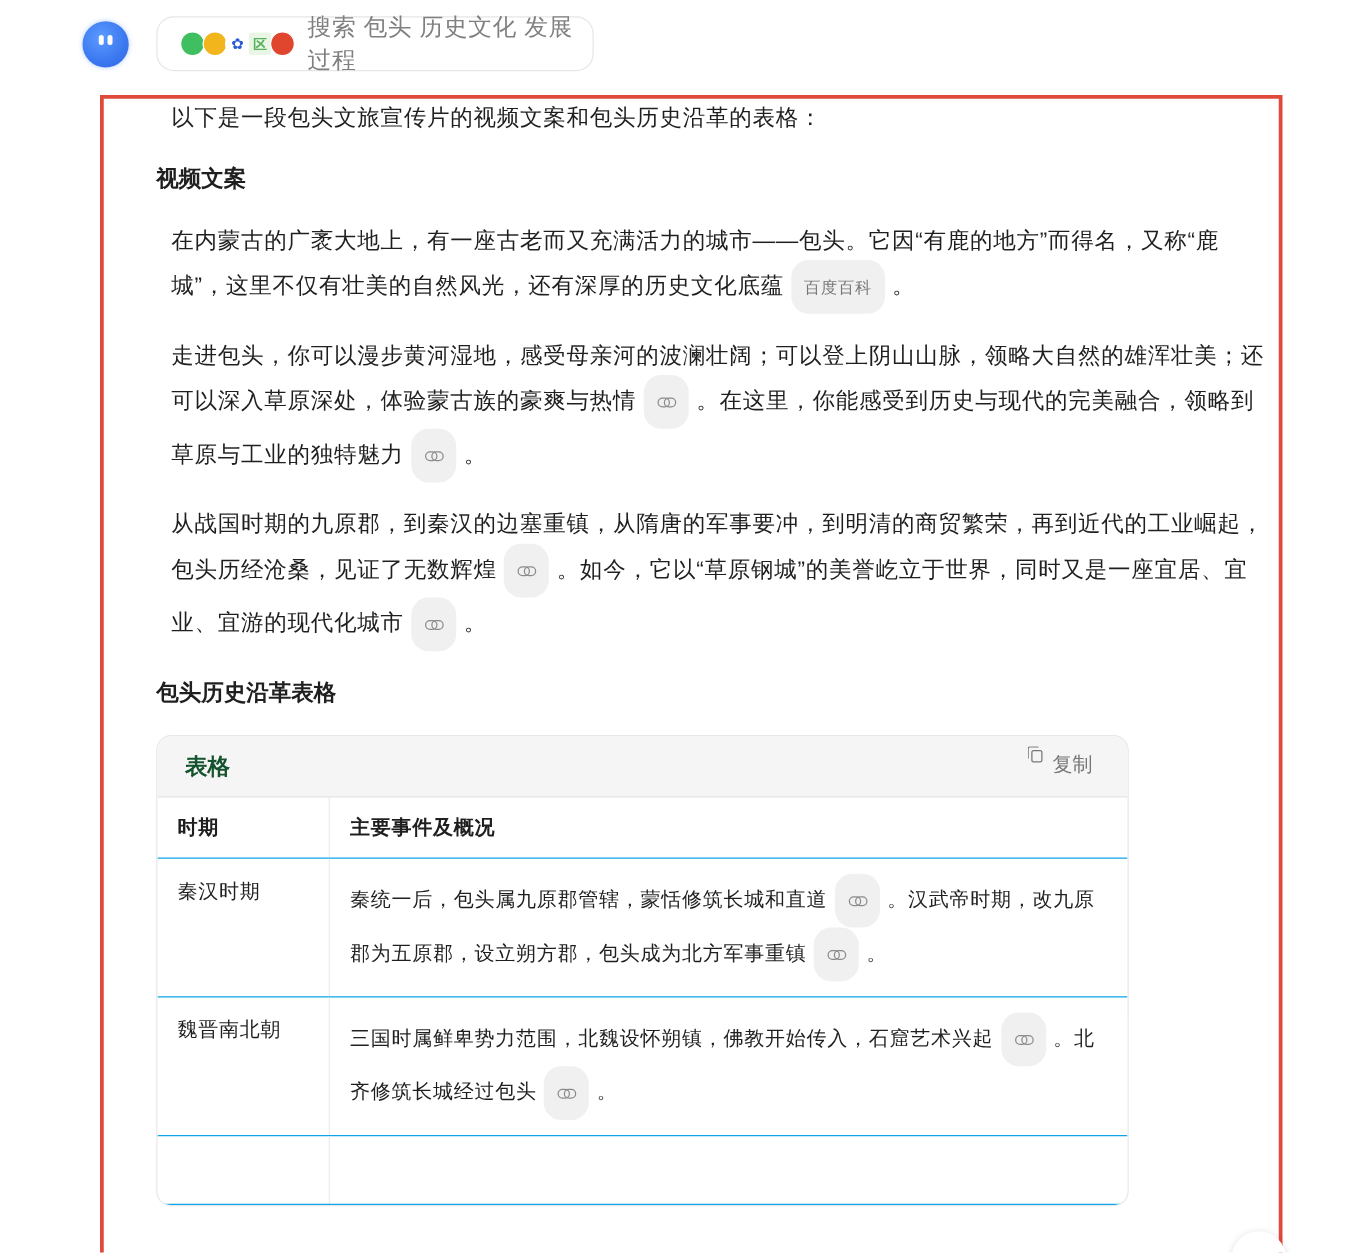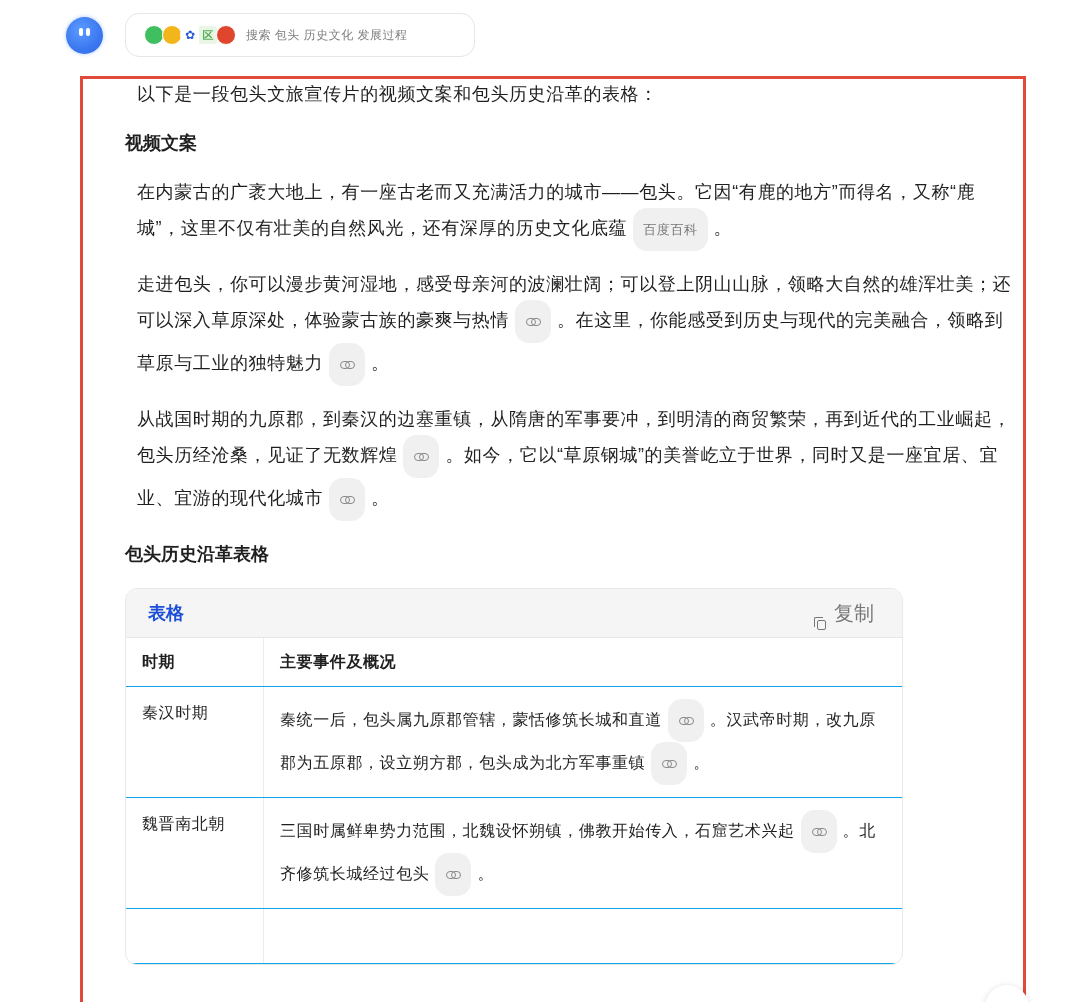--- a/index.html
+++ b/index.html
@@ -24,21 +24,21 @@
     position: absolute; left: 125px; top: 13px; height: 44px; width: 350px;
     border: 1px solid #e6e6e6; border-radius: 14px; background: #fff;
     box-sizing: border-box; display: flex; align-items: center; padding-left: 18px;
   }
   .src-icons { display: flex; align-items: center; margin-right: 12px; }
   .src-icon {
     width: 18px; height: 18px; border-radius: 50%; margin-right: -2px; font-size: 10px;
     display: flex; align-items: center; justify-content: center; color: #fff; font-weight: bold;
     border: 1px solid #fff;
   }
-  .search-text { font-size: 12px; color: #808080; letter-spacing: 0.5px; }
+  .search-text { font-size: 19px; color: #808080; letter-spacing: 0.5px; }
   .highlight-frame {
     position: absolute; left: 80px; top: 76px; width: 946px; height: 940px;
     border: 3px solid #e04a3a; box-sizing: border-box;
   }
   .content {
     position: absolute; left: 125px; top: 78px; width: 888px;
     font-size: 18px; line-height: 32px; color: #1f1f1f;
   }
   .content p { margin: 0 0 17px 12px; letter-spacing: 0.6px; }
   .content h3 { font-size: 18px; font-weight: bold; margin: 0 0 17px 0; line-height: 32px; }
@@ -56,22 +56,22 @@
   .link-icon::before { left: 0; }
   .link-icon::after { left: 5px; }
   .table-card {
     width: 776px; border: 1px solid #e8e8e8; border-radius: 12px; overflow: hidden;
     margin-top: 18px; background: #fff;
   }
   .table-head {
     height: 48px; background: #f5f5f5; display: flex; align-items: center;
     justify-content: space-between; padding: 0 28px 0 22px; border-bottom: 1px solid #e6e6e6;
   }
-  .table-title { font-size: 18px; font-weight: bold; color: #1d4ed8; }
-  .copy-btn { display: flex; align-items: flex-end; font-size: 20px; color: #777; cursor: pointer; }
+  .table-title { font-size: 18px; font-weight: bold; color: #14532d; }
+  .copy-btn { display: flex; align-items: flex-start; font-size: 16px; color: #777; cursor: pointer; }
   .copy-icon { width: 12px; height: 12px; position: relative; margin-right: 8px; }
   .copy-icon::before {
     content: ""; position: absolute; left: 3px; top: 3px; width: 9px; height: 10px;
     border: 1.4px solid #777; border-radius: 2px; box-sizing: border-box;
   }
   .copy-icon::after {
     content: ""; position: absolute; left: 0; top: 0; width: 9px; height: 10px;
     border-left: 1.4px solid #777; border-top: 1.4px solid #777; border-radius: 2px 0 0 0; box-sizing: border-box;
   }
   table { width: 100%; border-collapse: collapse; font-size: 16px; }

